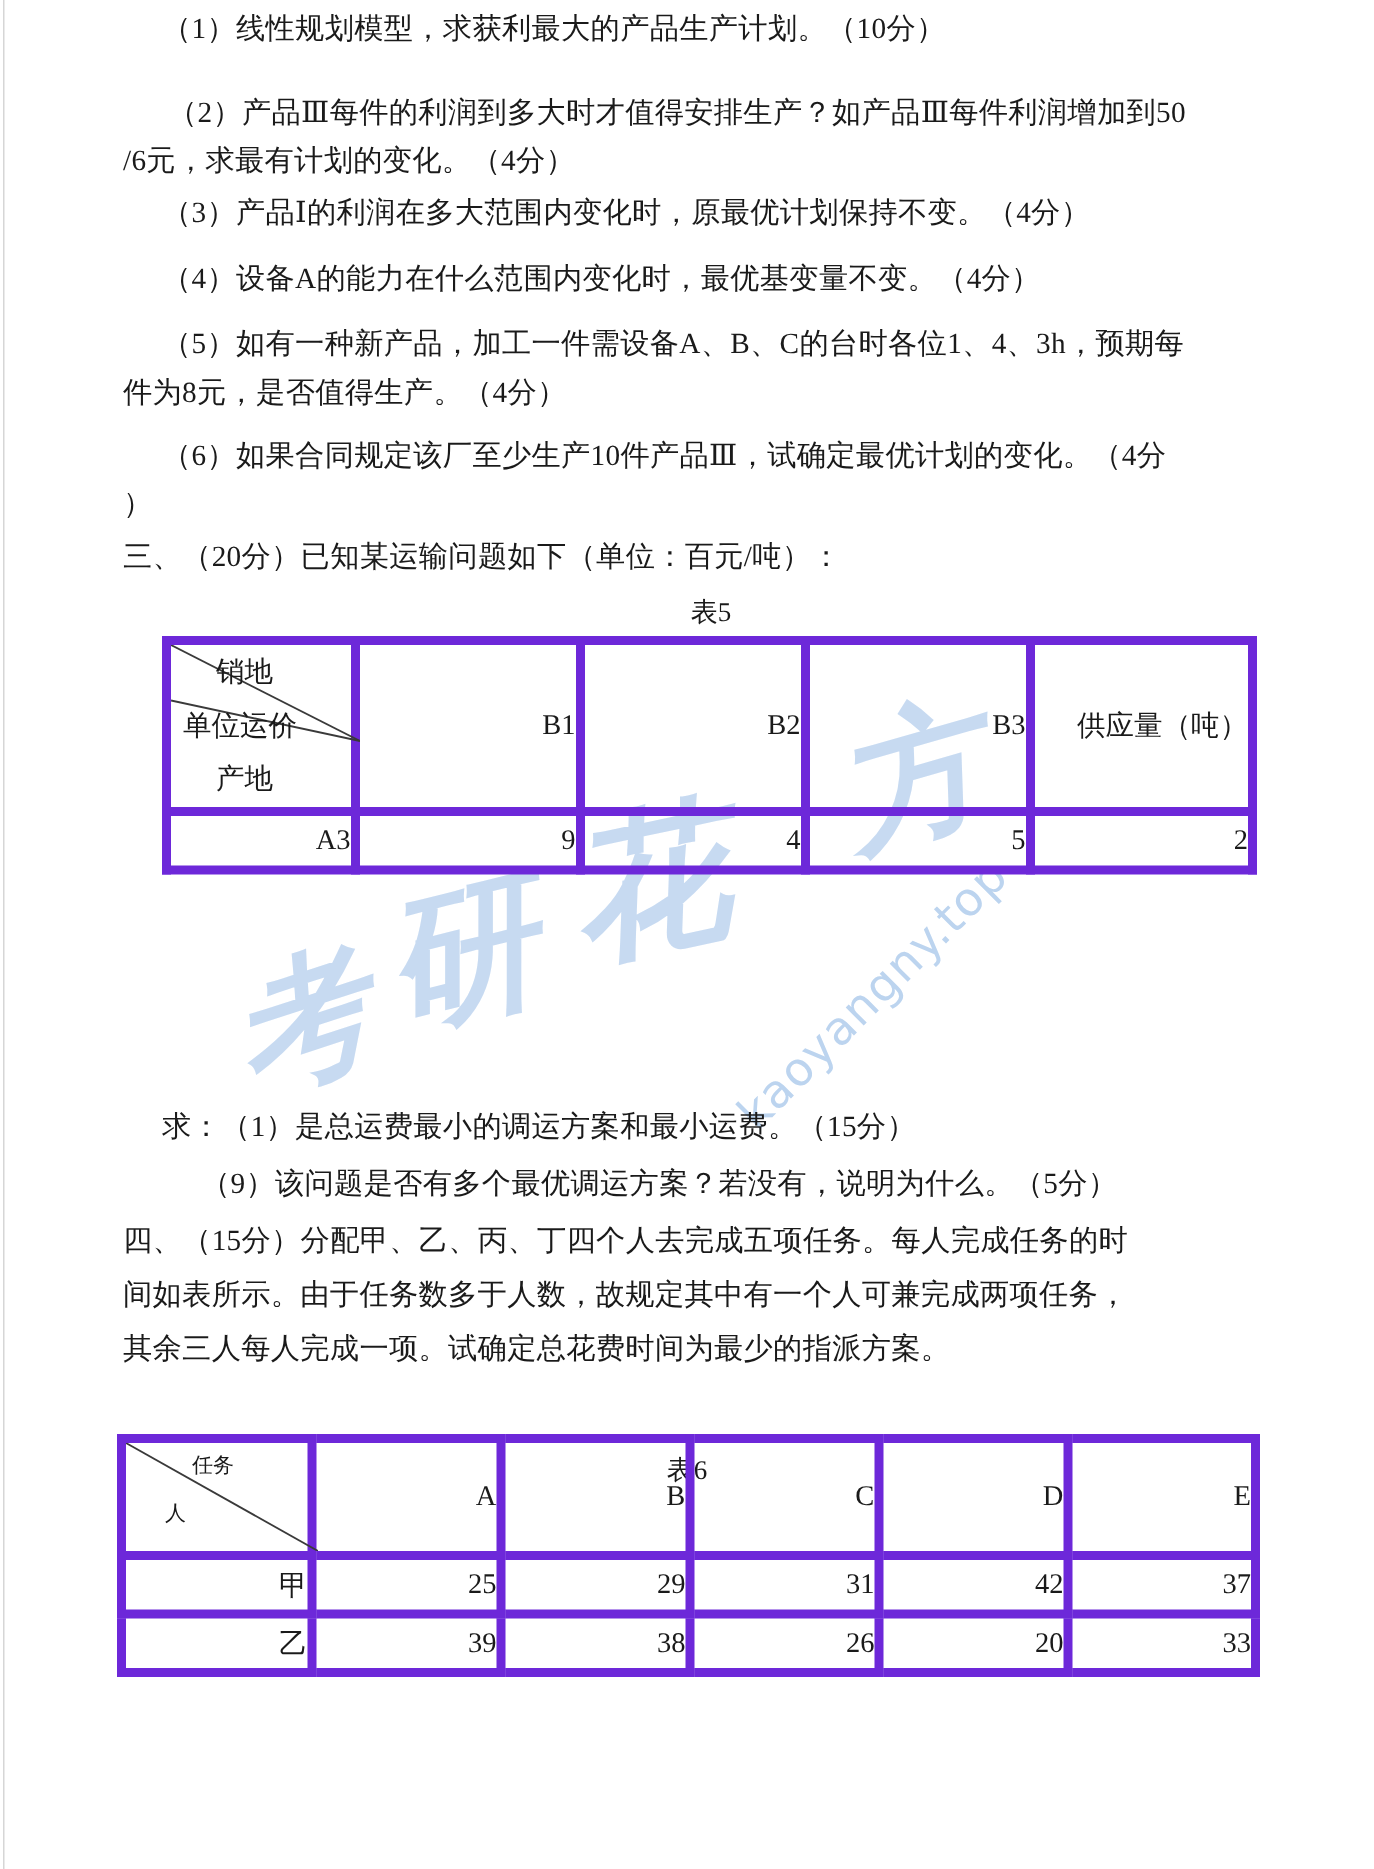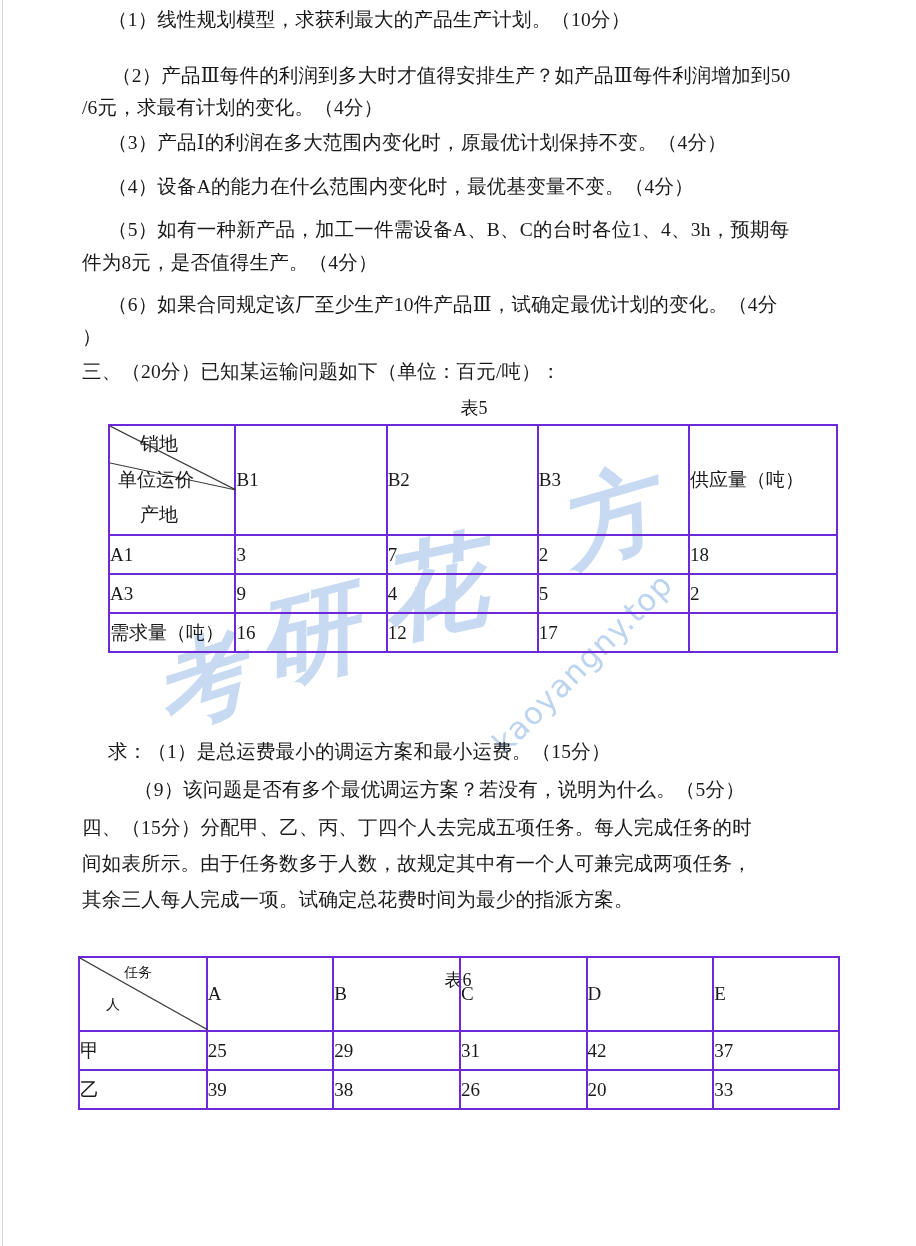--- a/index.html
+++ b/index.html
@@ -82,22 +82,22 @@
     text-align: center;
   }
   table.grid {
     position: absolute;
     border-collapse: collapse;
     font-size: 19px;
     font-family: "Liberation Serif", "DejaVu Serif", serif;
     background: transparent;
   }
   table.grid td {
-    border: 2px solid #6d28d9;
-    text-align: left;
+    border: 6px solid #6d28d9;
+    text-align: right;
     vertical-align: middle;
     padding: 0;
     background: transparent;
   }
 
   
   .corner5 {
     position: relative;
     height: 108px;
   }
@@ -173,39 +173,25 @@
           <span class="lbl lbl-price">单位运价</span>
           <span class="lbl lbl-origin">产地</span>
         </div>
       </td>
       <td style="width:152px;">B1</td>
       <td style="width:152px;">B2</td>
       <td style="width:152px;">B3</td>
       <td style="width:148px;">供应量（吨）</td>
     </tr>
     <tr style="height:39px;">
-      <td>A1</td>
-      <td>3</td>
-      <td>7</td>
-      <td>2</td>
-      <td>18</td>
-    </tr>
-    <tr style="height:39px;">
       <td>A3</td>
       <td>9</td>
       <td>4</td>
       <td>5</td>
       <td>2</td>
-    </tr>
-    <tr style="height:39px;">
-      <td>需求量（吨）</td>
-      <td>16</td>
-      <td>12</td>
-      <td>17</td>
-      <td></td>
     </tr>
   </tbody>
     </table>
 
   <div class="tbl-caption" style="left:0;top:968px;width:916px;">表6</div>
 
   <table class="grid" style="left:78px;top:956px;width:762px;">
     <tbody>
         <tr>
       <td style="width:128px;">

